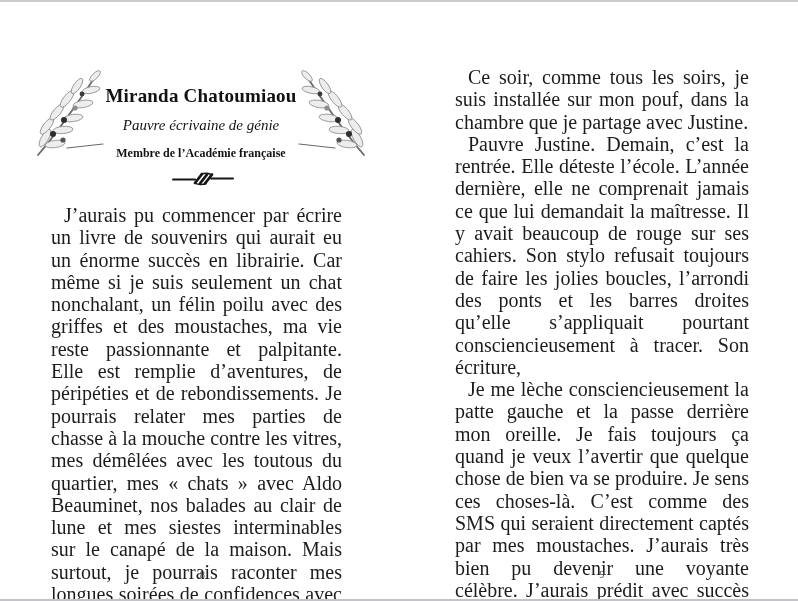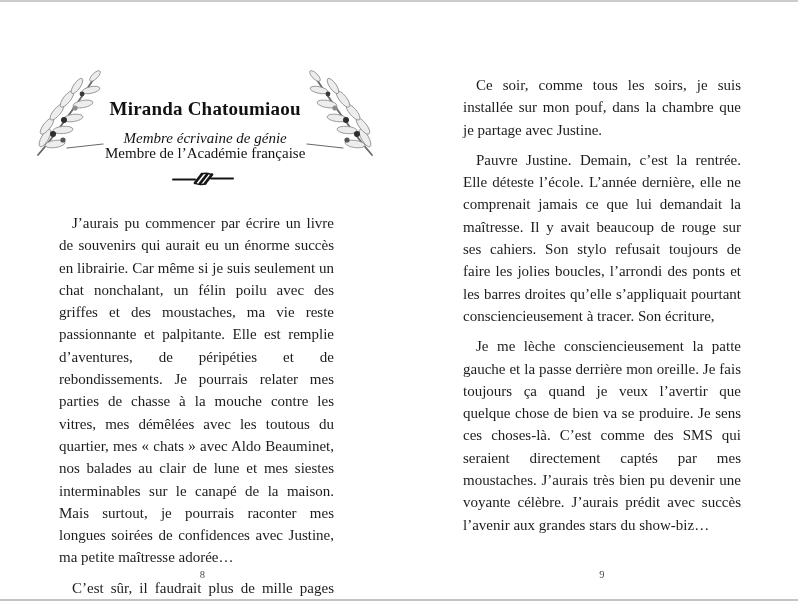--- a/index.html
+++ b/index.html
@@ -28,32 +28,32 @@
   }
   .author-name {
     font-size:19px; font-weight:bold; letter-spacing:0.2px;
     white-space:nowrap; line-height:20px;
   }
   .author-role {
     font-style:italic; font-size:15px; line-height:16px;
     margin-top:11px; white-space:nowrap;
   }
   .author-membership {
-    font-weight:normal; font-size:15px; line-height:14px;
-    white-space:nowrap;
+    font-weight:bold; font-size:12px; line-height:14px;
+    margin-top:13px; white-space:nowrap;
   }
   .divider-wrap {
     position:absolute; left:57px; top:170px; width:291px;
     text-align:center;
   }
 
   
   .body-col { position:absolute; color:#1c1c1c; }
   .body-col p {
-    margin:8px; font-size:15px; line-height:22.3px;
+    margin:0; font-size:20px; line-height:22.3px;
     text-align:justify; text-indent:13px;
   }
   .body-left { left:51px; top:204px; width:291px; }
   .body-right { left:455px; top:66px; width:294px; }
 
   .page-number {
     position:absolute; top:569px; text-align:center;
     font-size:10.5px; color:#4a4a4a; letter-spacing:0.5px;
   }
   .page-number.left { left:57px; width:291px; }
@@ -88,21 +88,21 @@
         <circle cx="20" cy="66" r="3" fill="#2e2e2e"></circle>
         <circle cx="30" cy="72" r="2.6" fill="#555555"></circle>
         <circle cx="31" cy="52" r="3" fill="#2e2e2e"></circle>
         <circle cx="42" cy="40" r="2.6" fill="#8c8c8c"></circle>
         <circle cx="49" cy="26" r="2.4" fill="#3a3a3a"></circle>
       </g>
     </svg>
 
     <div class="header-text">
       <div class="author-name">Miranda Chatoumiaou</div>
-      <div class="author-role">Membre écrivaine de génie</div>
+      <div class="author-role">Pauvre écrivaine de génie</div>
       <div class="author-membership">Membre de l’Académie française</div>
     </div>
 
     <svg class="branch mirrored" viewBox="0 0 72 92" aria-hidden="true">
       <g stroke="#6a6a6a" stroke-width="1.8" fill="none" stroke-linecap="round">
         <path d="M5,87 C18,72 36,48 62,9"></path>
         <path d="M34,80 L70,76" stroke-width="1.2"></path>
       </g>
       <g fill="#ededed" stroke="#8a8a8a" stroke-width="0.8">
         <ellipse cx="12" cy="70" rx="10" ry="3.6" transform="rotate(-60 12 70)"></ellipse>

